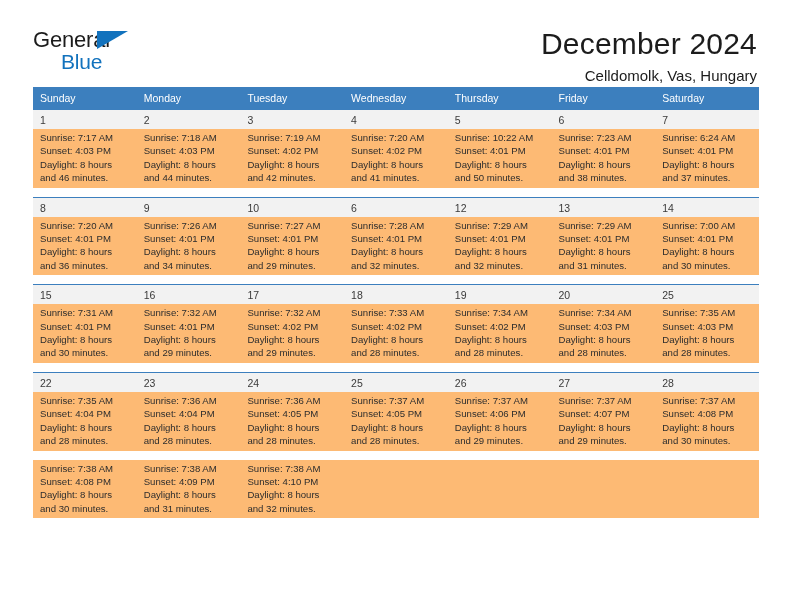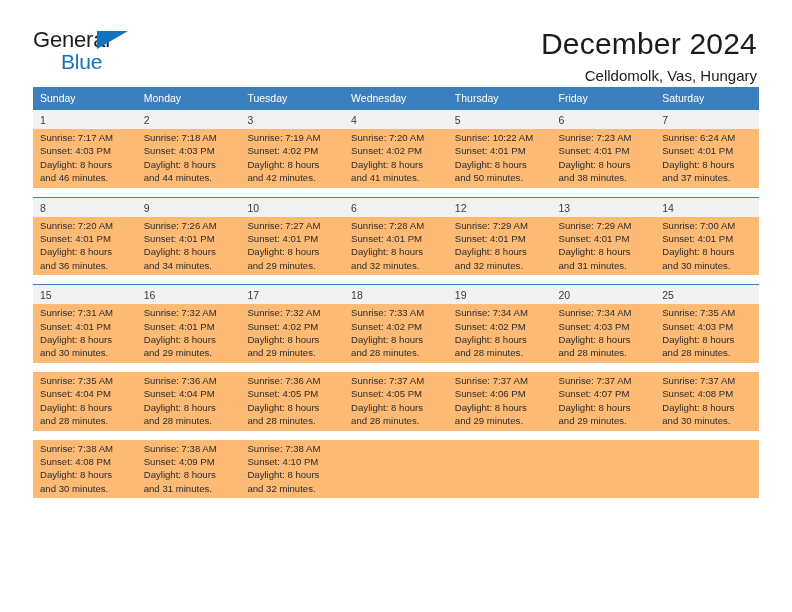--- a/index.html
+++ b/index.html
@@ -347,20 +347,29 @@
           <div class="line">Sunrise: 7:35 AM</div>
           <div class="line">Sunset: 4:03 PM</div>
           <div class="line">Daylight: 8 hours</div>
           <div class="line">and 28 minutes.</div>
         </td>
       </tr>
       <tr class="week-sep">
         <td colspan="7"></td>
       </tr>
 
+      <tr class="daynum-row">
+        <td>22</td>
+        <td>23</td>
+        <td>24</td>
+        <td>25</td>
+        <td>26</td>
+        <td>27</td>
+        <td>28</td>
+      </tr>
       <tr class="info-row">
         <td>
           <div class="line">Sunrise: 7:35 AM</div>
           <div class="line">Sunset: 4:04 PM</div>
           <div class="line">Daylight: 8 hours</div>
           <div class="line">and 28 minutes.</div>
         </td>
         <td>
           <div class="line">Sunrise: 7:36 AM</div>
           <div class="line">Sunset: 4:04 PM</div>

